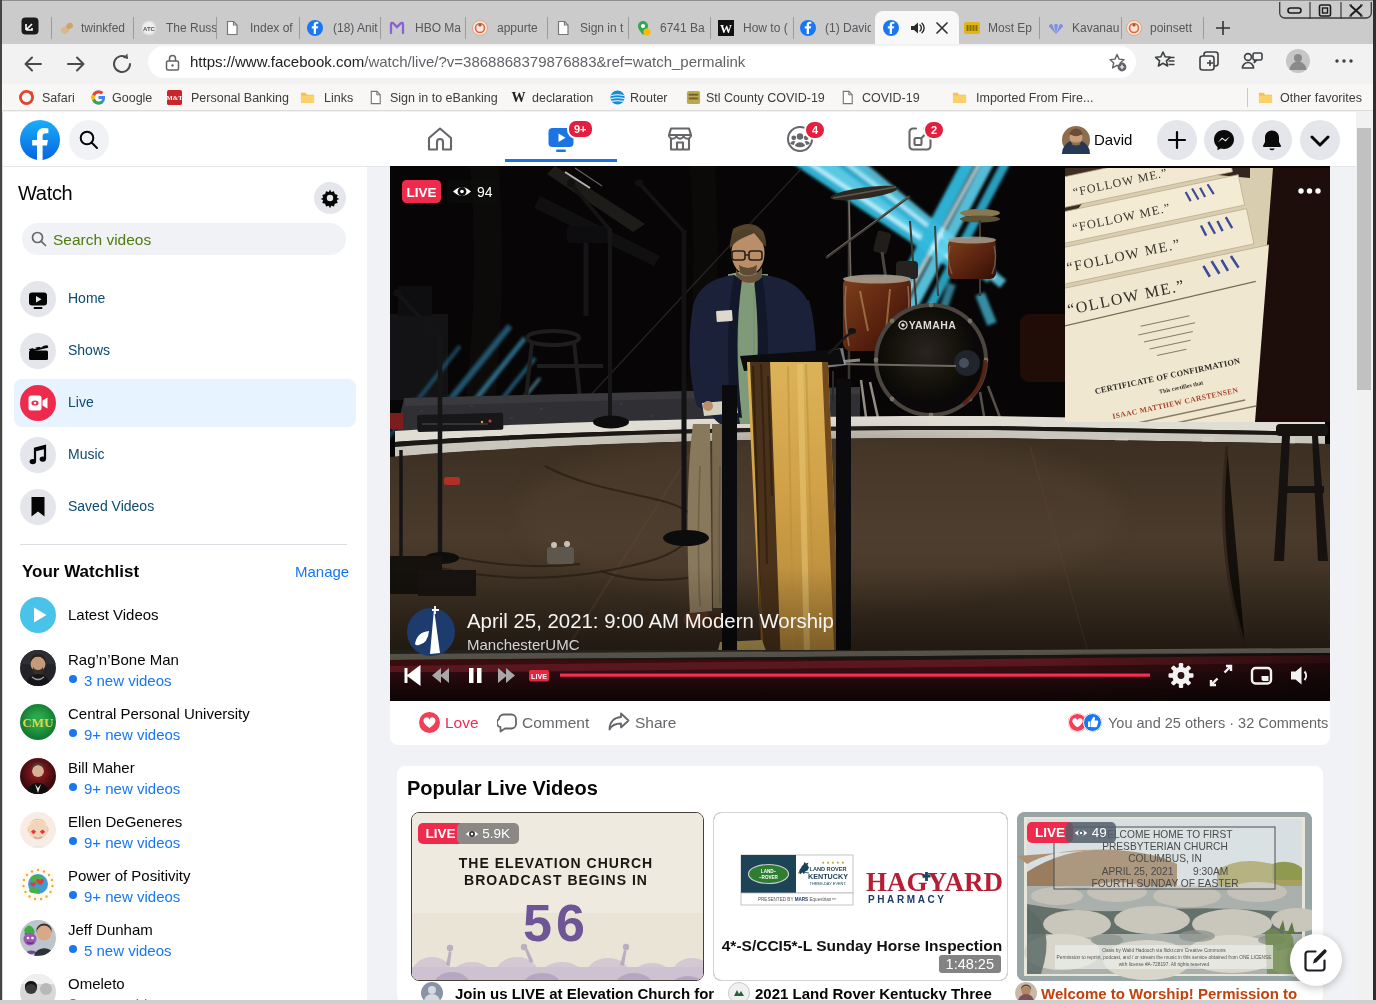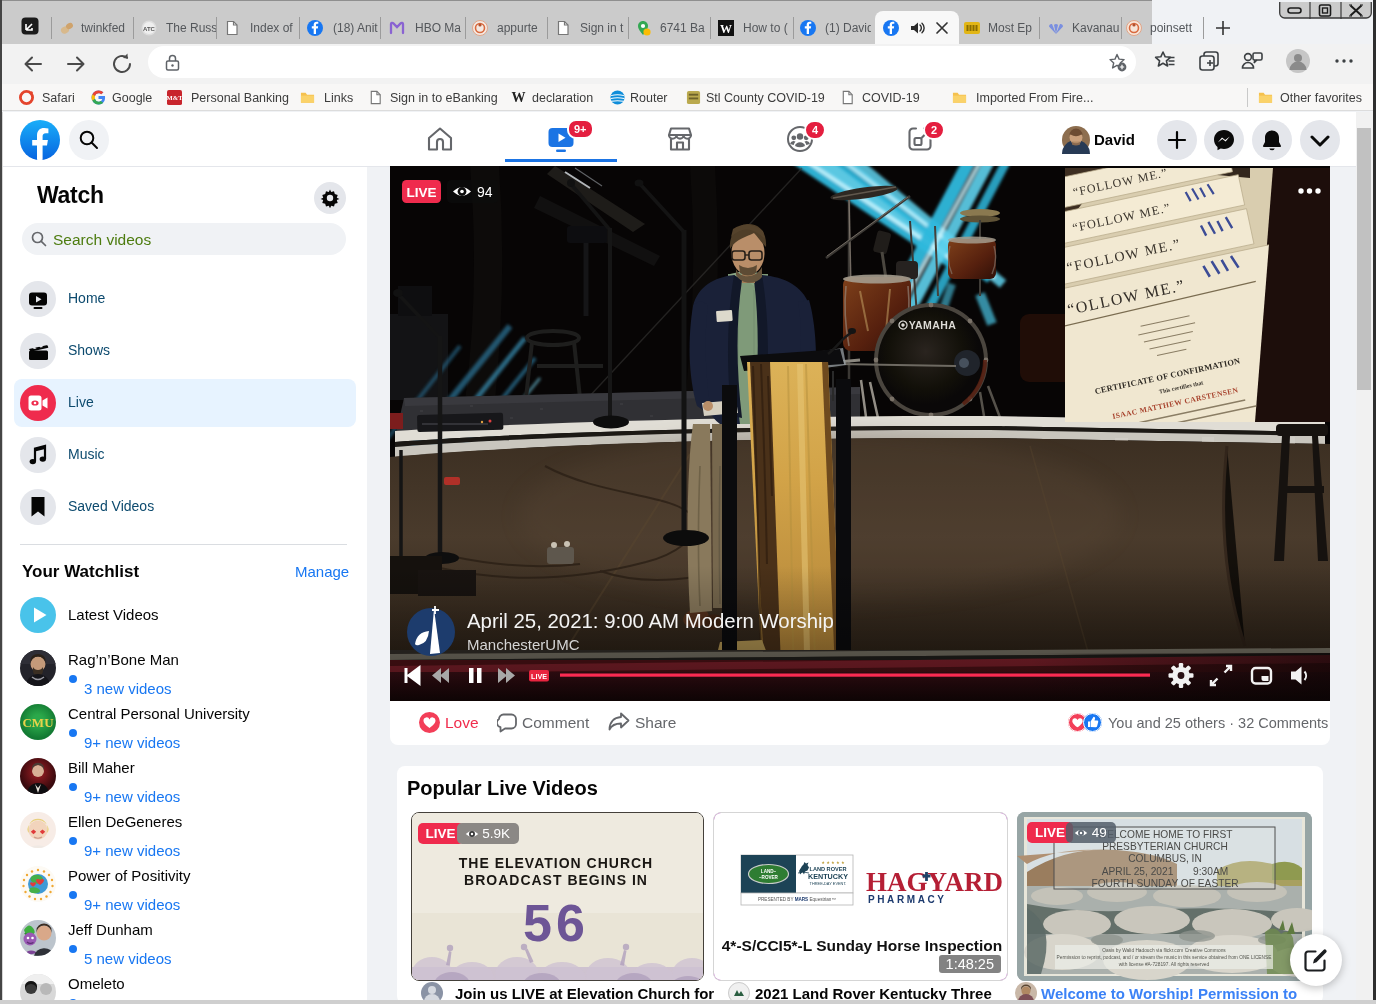--- a/index.html
+++ b/index.html
@@ -1,38 +1,38 @@
 <!DOCTYPE html>
 <html><head>
 <meta charset="utf-8">
 <style>
 * { margin:0; padding:0; box-sizing:border-box; }
 html,body { width:1376px; height:1004px; overflow:hidden; font-family:"Liberation Sans", sans-serif; background:#f0f2f5; }
 .abs { position:absolute; }
 #stage { position:relative; width:1376px; height:1004px; overflow:hidden; }
 
-#tabstrip { left:0; top:0; width:1152px; height:44px; background:#cbcbcb; border-top:1px solid #8f8f8f; }
+#tabstrip { left:0; top:0; width:1376px; height:44px; background:#cbcbcb; border-top:1px solid #8f8f8f; }
 .tab-ico { position:absolute; top:19px; width:16px; height:16px; }
 .tab-txt { position:absolute; top:20px; font-size:12px; color:#54575b; width:50px; overflow:hidden; white-space:nowrap; }
 .tab-sep { position:absolute; top:16px; width:1px; height:22px; background:#9b9b9b; }
 #activetab { position:absolute; left:875px; top:10px; width:84px; height:34px; background:#f8f8f8; border-radius:8px 8px 0 0; }
 #addrrow { left:0; top:44px; width:1376px; height:40px; background:#f2f2f2; }
 #addrfield { position:absolute; left:148px; top:46px; width:988px; height:32px; background:#fff; border-radius:16px; }
 #favrow { left:0; top:84px; width:1376px; height:27px; background:#f8f7f6; border-bottom:1px solid #dcdcdc; }
 .fav-txt { position:absolute; top:7px; font-size:12.5px; color:#3c3c3c;text-align:center; }
 .fav-ico { position:absolute; top:6px; width:15px; height:15px; }
 
 #fbnav { left:0; top:112px; width:1356px; height:55px; background:#fff; border-bottom:1px solid #e4e6eb; }
 .navcirc { position:absolute; width:40px; height:40px; border-radius:50%; background:#e4e6eb; top:120px; }
 
 #sidebar { left:2px; top:167px; width:365px; height:833px; background:#fff; }
 .menurow-txt { position:absolute; left:68px; font-size:14px; color:#0c4a6e; }
 .sbicon { position:absolute; left:20px; width:36px; height:36px; border-radius:50%; }
 .wl-name { position:absolute; left:68px; font-size:15px; color:#050505; white-space:nowrap; }
-.wl-sub { position:absolute; left:84px; font-size:15px; color:#1877f2;margin-top:8px; }
+.wl-sub { position:absolute; left:84px; font-size:15px; color:#1877f2; }
 .wl-dot { position:absolute; left:69px; width:8px; height:8px; border-radius:50%; background:#1877f2; }
 .wl-av { position:absolute; left:20px; width:36px; height:36px; border-radius:50%; overflow:hidden; }
 
 #videocard { left:390px; top:166px; width:940px; height:579px; background:#fff; border-radius:0 0 8px 8px; }
 #popcard { left:397px; top:766px; width:926px; height:238px; background:#fff; border-radius:8px; }
 .thumb { position:absolute; top:46px; height:169px; border-radius:8px; overflow:hidden; }
 .live-chip { position:absolute; background:#ef2b4d; color:#fff; font-weight:bold; font-size:13.5px; border-radius:5px; padding:3px 8px; }
 .eye-chip { position:absolute; background:#8b8885; color:#fff; font-size:13.5px; border-radius:5px; padding:3px 9px 3px 8px; }
 
 #scroll { left:1356px; top:112px; width:17px; height:892px; background:#f1f1f1; }
@@ -175,20 +175,21 @@
         <path d="M19 12 a8 8 0 1 1 -2.9-6.2" fill="none" stroke="#4a4a4a" stroke-width="2" stroke-linecap="round"></path>
         <path d="M16.5 1.5 L16.8 6.4 L12 6.1 z" fill="#4a4a4a"></path>
       </svg>
   </div>
   <div id="addrfield">
     <svg class="abs" style="left:17px;top:8px" width="15" height="17" viewBox="0 0 15 17">
         <rect x="1.5" y="7" width="12" height="9" rx="1.5" fill="none" stroke="#5f6368" stroke-width="1.5"></rect>
         <path d="M4.5 7 V4.5 a3 3 0 0 1 6 0 V7" fill="none" stroke="#5f6368" stroke-width="1.5"></path>
         <circle cx="7.5" cy="11.5" r="1.2" fill="#5f6368"></circle>
       </svg>
+    <div class="abs" style="left:42px;top:7px;font-size:15px;color:#202124">https://www.facebook.com<span style="color:#5f6368">/watch/live/?v=3868868379876883&amp;ref=watch_permalink</span></div>
     <svg class="abs" style="left:960px;top:7px" width="19" height="19" viewBox="0 0 19 19">
         <path d="M9 1.5 l2.1 4.6 5 0.5 -3.8 3.4 1.1 4.9 -4.4-2.6 -4.4 2.6 1.1-4.9 L2 6.6 l5-0.5 z" fill="none" stroke="#5f6368" stroke-width="1.4" stroke-linejoin="round"></path>
         <circle cx="14" cy="14" r="4.4" fill="#5f6368"></circle>
         <path d="M14 11.8 v4.4 M11.8 14 h4.4" stroke="#fff" stroke-width="1.2"></path>
       </svg>
   </div>
   <div class="abs" id="addricons">
     <svg class="abs" style="left:1154px;top:50px" width="22" height="22" viewBox="0 0 22 22">
         <path d="M9 2 l2.2 4.8 5.2 0.5 -4 3.6 1.2 5.1 -4.6-2.7 -4.6 2.7 1.2-5.1 -4-3.6 5.2-0.5 z" fill="none" stroke="#3c4043" stroke-width="1.6" stroke-linejoin="round"></path>
         <path d="M14.5 7.5 h6 M14.5 11 h6 M14.5 14.5 h6" stroke="#3c4043" stroke-width="1.6"></path>
@@ -325,41 +326,41 @@
   <div class="abs" style="left:923px;top:120px;background:#e41e3f;color:#fff;font-size:11px;font-weight:bold;padding:2px 6px;border-radius:10px;border:2px solid #fff">2</div>
 
   <svg class="abs" style="left:1062px;top:126px" width="28" height="28" viewBox="0 0 28 28">
       <circle cx="14" cy="14" r="14" fill="#8d6e4f"></circle>
       <path d="M0 28 a14 14 0 0 1 28 0 z" fill="#273a55"></path>
       <circle cx="14" cy="11.5" r="6.5" fill="#caa07c"></circle>
       <path d="M7.5 9 a6.5 6.5 0 0 1 13 0 l-1 -0.6 a10 10 0 0 1-11 0 z" fill="#6d4c33"></path>
       <path d="M9.5 15.5 a4.5 3.5 0 0 0 9 0" fill="#b08a66"></path>
       <path d="M10 16 q4 2.5 8 0 l0 2.5 q-4 2 -8 0 z" fill="#8a6a50"></path>
     </svg>
-  <div class="abs" style="left:1094px;top:131px;font-size:15px;color:#050505;font-weight:700">David</div>
+  <div class="abs" style="left:1094px;top:131px;font-size:15px;color:#050505;font-weight:400">David</div>
   <div class="navcirc" style="left:1157px"></div>
   <svg class="abs" style="left:1167px;top:130px" width="20" height="20" viewBox="0 0 20 20">
       <path d="M10 2 V18 M2 10 H18" stroke="#050505" stroke-width="2.2" stroke-linecap="round"></path>
     </svg>
   <div class="navcirc" style="left:1204px"></div>
   <svg class="abs" style="left:1212px;top:128px" width="24" height="24" viewBox="0 0 24 24">
       <path d="M12 2 C6.2 2 2 6.2 2 11.6 c0 3 1.3 5.6 3.5 7.4 V22.3 l3.2-1.8 c1 0.3 2.1 0.45 3.3 0.45 5.8 0 10-4.2 10-9.4 S17.8 2 12 2 z" fill="#0a0a0a"></path>
       <path d="M5.8 14.5 L10 9.5 l3.2 2.6 L17.8 8.5 l-4.2 5 -3.2-2.6 z" fill="#fff"></path>
     </svg>
   <div class="navcirc" style="left:1252px"></div>
   <svg class="abs" style="left:1260px;top:128px" width="24" height="24" viewBox="0 0 24 24">
       <path d="M12 2.5 c-4 0-7 3-7 7 v4.5 L3.2 17.5 a1 1 0 0 0 0.85 1.5 h15.9 a1 1 0 0 0 0.85-1.5 L19 14 V9.5 c0-4-3-7-7-7 z" fill="#0a0a0a"></path>
       <path d="M9.3 20.5 a2.9 2.9 0 0 0 5.4 0 z" fill="#0a0a0a"></path>
     </svg>
   <div class="navcirc" style="left:1300px"></div>
   <svg class="abs" style="left:1310px;top:135px" width="20" height="12" viewBox="0 0 20 12">
       <path d="M2 2 L10 10 L18 2" fill="none" stroke="#0a0a0a" stroke-width="3" stroke-linecap="round" stroke-linejoin="round"></path>
     </svg>
   <div class="abs" id="sidebar"></div>
-  <div class="abs" style="left:37px;top:182px;font-size:23px;font-weight:bold;color:#050505;letter-spacing:-0.3px">Watch</div>
+  <div class="abs" style="left:18px;top:182px;font-size:20px;font-weight:normal;color:#050505;letter-spacing:-0.3px">Watch</div>
   <div class="abs" style="left:314px;top:182px;width:32px;height:32px;border-radius:50%;background:#e4e6eb"></div>
   <svg class="abs" style="left:320px;top:188px" width="20" height="20" viewBox="0 0 20 20">
       <path d="M10 1.5 l1.2 2.6 2.8-0.9 0.8 2.9 2.9 0.8 -0.9 2.8 2.6 1.2 -2.6 1.2 0.9 2.8 -2.9 0.8 -0.8 2.9 -2.8-0.9 -1.2 2.6 -1.2-2.6 -2.8 0.9 -0.8-2.9 -2.9-0.8 0.9-2.8 -2.6-1.2 2.6-1.2 -0.9-2.8 2.9-0.8 0.8-2.9 2.8 0.9 z" fill="#050505"></path>
       <circle cx="10" cy="10" r="3.2" fill="#e4e6eb"></circle>
     </svg>
   <div class="abs" style="left:22px;top:223px;width:324px;height:32px;border-radius:16px;background:#f0f2f5"></div>
   <svg class="abs" style="left:31px;top:231px" width="16" height="16" viewBox="0 0 16 16">
       <circle cx="6.5" cy="6.5" r="5" fill="none" stroke="#65676b" stroke-width="1.7"></circle>
       <path d="M10.3 10.3 L14.5 14.5" stroke="#65676b" stroke-width="1.7" stroke-linecap="round"></path>
     </svg>
@@ -1055,21 +1056,21 @@
         <circle cx="11" cy="11" r="10.5" fill="none" stroke="#ccc"></circle>
         <path d="M6 14 l3-6 2 4 2-3 3 5 z" fill="#2a5e41"></path>
       </svg>
     <div class="abs" style="left:358px;top:219px;font-size:15px;font-weight:bold;color:#050505">2021 Land Rover Kentucky Three</div>
     <svg class="abs" style="left:618px;top:216px" width="22" height="22" viewBox="0 0 22 22">
         <circle cx="11" cy="11" r="11" fill="#c9b8a8"></circle>
         <circle cx="11" cy="9" r="4.5" fill="#b08862"></circle>
         <path d="M6 9 a5 5 0 0 1 10 0 v-2.5 a5 4 0 0 0-10 0 z" fill="#5a4632"></path>
         <path d="M3 20 a8 8 0 0 1 16 0 z" fill="#7d4f56"></path>
       </svg>
-    <div class="abs" style="left:644px;top:219px;font-size:15px;font-weight:bold;color:#3b82f6">Welcome to Worship! Permission to</div>
+    <div class="abs" style="left:644px;top:219px;font-size:15px;font-weight:bold;color:#c2410c">Welcome to Worship! Permission to</div>
   </div>
 
   <div class="abs" style="left:1290px;top:934px;width:52px;height:52px;border-radius:50%;background:#fff;box-shadow:0 2px 8px rgba(0,0,0,0.25)"></div>
   <svg class="abs" style="left:1303px;top:947px" width="26" height="26" viewBox="0 0 26 26">
       <path d="M21.5 13.5 V21 a2.5 2.5 0 0 1-2.5 2.5 H5 A2.5 2.5 0 0 1 2.5 21 V7 A2.5 2.5 0 0 1 5 4.5 h7.5" fill="none" stroke="#1c1e21" stroke-width="2.2" stroke-linecap="round"></path>
       <path d="M10 16.5 l1-4 L20.5 3 a1.8 1.8 0 0 1 2.6 2.6 L13.5 15.2 z" fill="#1c1e21"></path>
     </svg>
 
   <svg class="abs" style="left:1358px;top:116px" width="13" height="9" viewBox="0 0 13 9">
       <path d="M6.5 1 L12 8 H1 z" fill="#8b8b8b"></path>

